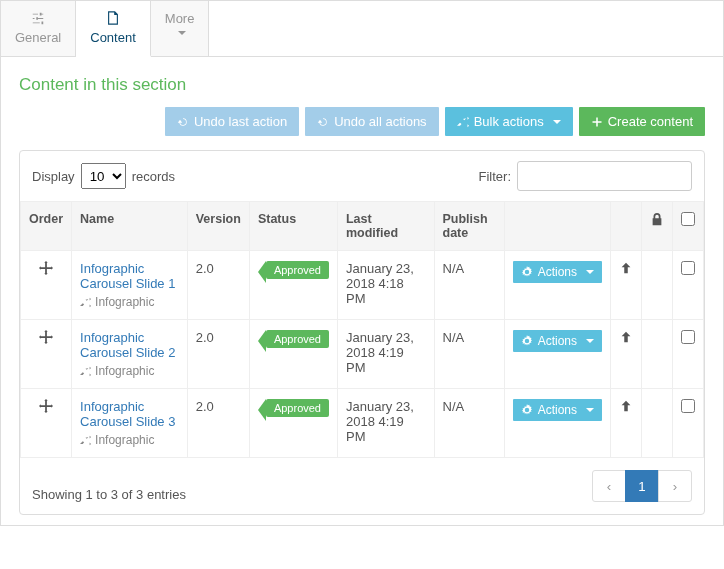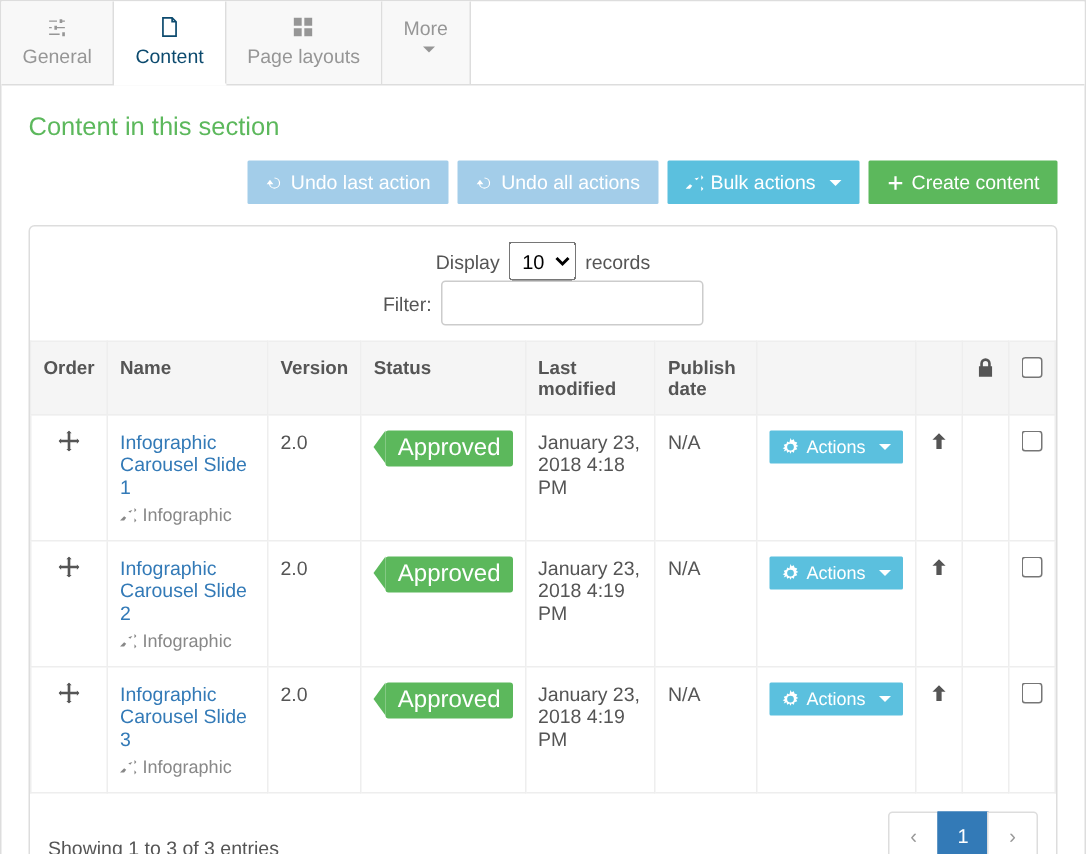--- a/index.html
+++ b/index.html
@@ -16,33 +16,33 @@
 .toggle::before { content: ""; position: absolute; left: 3px; top: 3px; width: 18px; height: 18px; background: #fff; border-radius: 50%; }
 .toggle-x { position: absolute; right: 7px; top: 4px; color: #fff; font-size: 13px; font-weight: bold; }
 .action-bar { display: flex; justify-content: flex-end; gap: 6px; margin-bottom: 14px; }
 .btn { display: inline-flex; align-items: center; gap: 5px; padding: 7px 12px; border-radius: 1px; border: none; font-size: 13px; color: #fff; cursor: pointer; }
 .btn .ic { width: 12px; height: 12px; fill: currentColor; }
 .btn-light { background: #a3cde9; }
 .btn-primary { background: #5bc0de; }
 .btn-success { background: #5cb85c; }
 .btn-sm { padding: 4px 8px; font-size: 12px; }
 .panel { border: 1px solid #ddd; border-radius: 4px; }
-.panel-top { display: flex; align-items: center; justify-content: space-between; padding: 10px 12px; flex-direction: column; }
+.panel-top { display: flex; align-items: center; justify-content: space-between; padding: 10px 12px; }
 .display-sel { display: flex; align-items: center; gap: 6px; color: #555; }
 .display-sel select { height: 26px; padding: 2px 4px; }
 .filter-row { display: flex; align-items: center; gap: 6px; color: #555; }
 .filter-row input { height: 30px; width: 175px; border: 1px solid #ccc; border-radius: 3px; padding: 0 6px; }
 table { width: 100%; border-collapse: collapse; padding-left: 24px; }
 th, td { border: 1px solid #eee; padding: 10px 8px; text-align: left; vertical-align: top; color: #555; }
 th { background: #f5f5f5; font-weight: 600; font-size: 12.5px; }
 th.center, td.center { text-align: center; }
 .link { color: #337ab7; cursor: pointer; display: block; margin-bottom: 4px; }
 .sub { color: #888; font-size: 12px; display: flex; align-items: center; gap: 4px; }
 .sub .ic { width: 11px; height: 11px; fill: #888; }
-.status-badge { display: inline-block; background: #5cb85c; color: #fff; padding: 3px 8px; border-radius: 2px; font-size: 16px; position: relative; margin-left: 8px; }
+.status-badge { display: inline-block; background: #5cb85c; color: #fff; padding: 3px 8px; border-radius: 2px; font-size: 11px; position: relative; margin-left: 8px; }
 .status-badge::before { content: ""; position: absolute; left: -8px; top: 0; border-top: 11px solid transparent; border-bottom: 11px solid transparent; border-right: 8px solid #5cb85c; }
 .move-ic { cursor: move; }
 .move-ic svg, .arrow-ic svg, .lock-ic svg { width: 14px; height: 14px; fill: #555; }
 .arrow-ic { cursor: pointer; }
 .caret { display: inline-block; width: 0; height: 0; margin-left: 4px; border-left: 4px solid transparent; border-right: 4px solid transparent; border-top: 4px solid #fff; }
 .panel-bottom { padding: 12px; display: flex; align-items: flex-end; justify-content: space-between; color: #555; gap: 34px; }
 .pager { display: flex; }
 .pager button { width: 34px; height: 32px; border: 1px solid #ddd; background: #fff; color: #999; cursor: pointer; margin-left: -1px; }
 .pager button.active { background: #337ab7; color: #fff; border-color: #337ab7; }
 .pager button:first-child { border-radius: 3px 0 0 3px; }
@@ -58,26 +58,20 @@
     <svg class="ic" viewBox="0 0 16 16">
           <path d="M2 3h6v1H2zM10 2h2v3h-2zM12 3h2v1h-2zM2 8h2v1H2zM6 7h2v3H6zM8 8h6v1H8zM2 13h8v1H2zM12 12h2v3h-2zM14 13h0v1h0z"></path>
         </svg>
     <span>General</span>
   </div>
   <div class="tab active">
     <svg class="ic" viewBox="0 0 16 16">
           <path d="M3 1h7l3 3v11H3zM10 1v3h3" fill="none" stroke="currentColor" stroke-width="1.3"></path>
         </svg>
     <span>Content</span>
-  </div>
-  <div class="tab">
-    <svg class="ic" viewBox="0 0 16 16">
-          <path d="M1 1h6v6H1zM9 1h6v6H9zM1 9h6v6H1zM9 9h6v6H9z"></path>
-        </svg>
-    <span>Page layouts</span>
   </div>
   <div class="tab">
     <span>More</span>
     <span class="caret" style="border-top-color:#969696"></span>
   </div>
 </div>
 
 <div class="content">
   <h1 class="page-title">Content in this section</h1>
 

